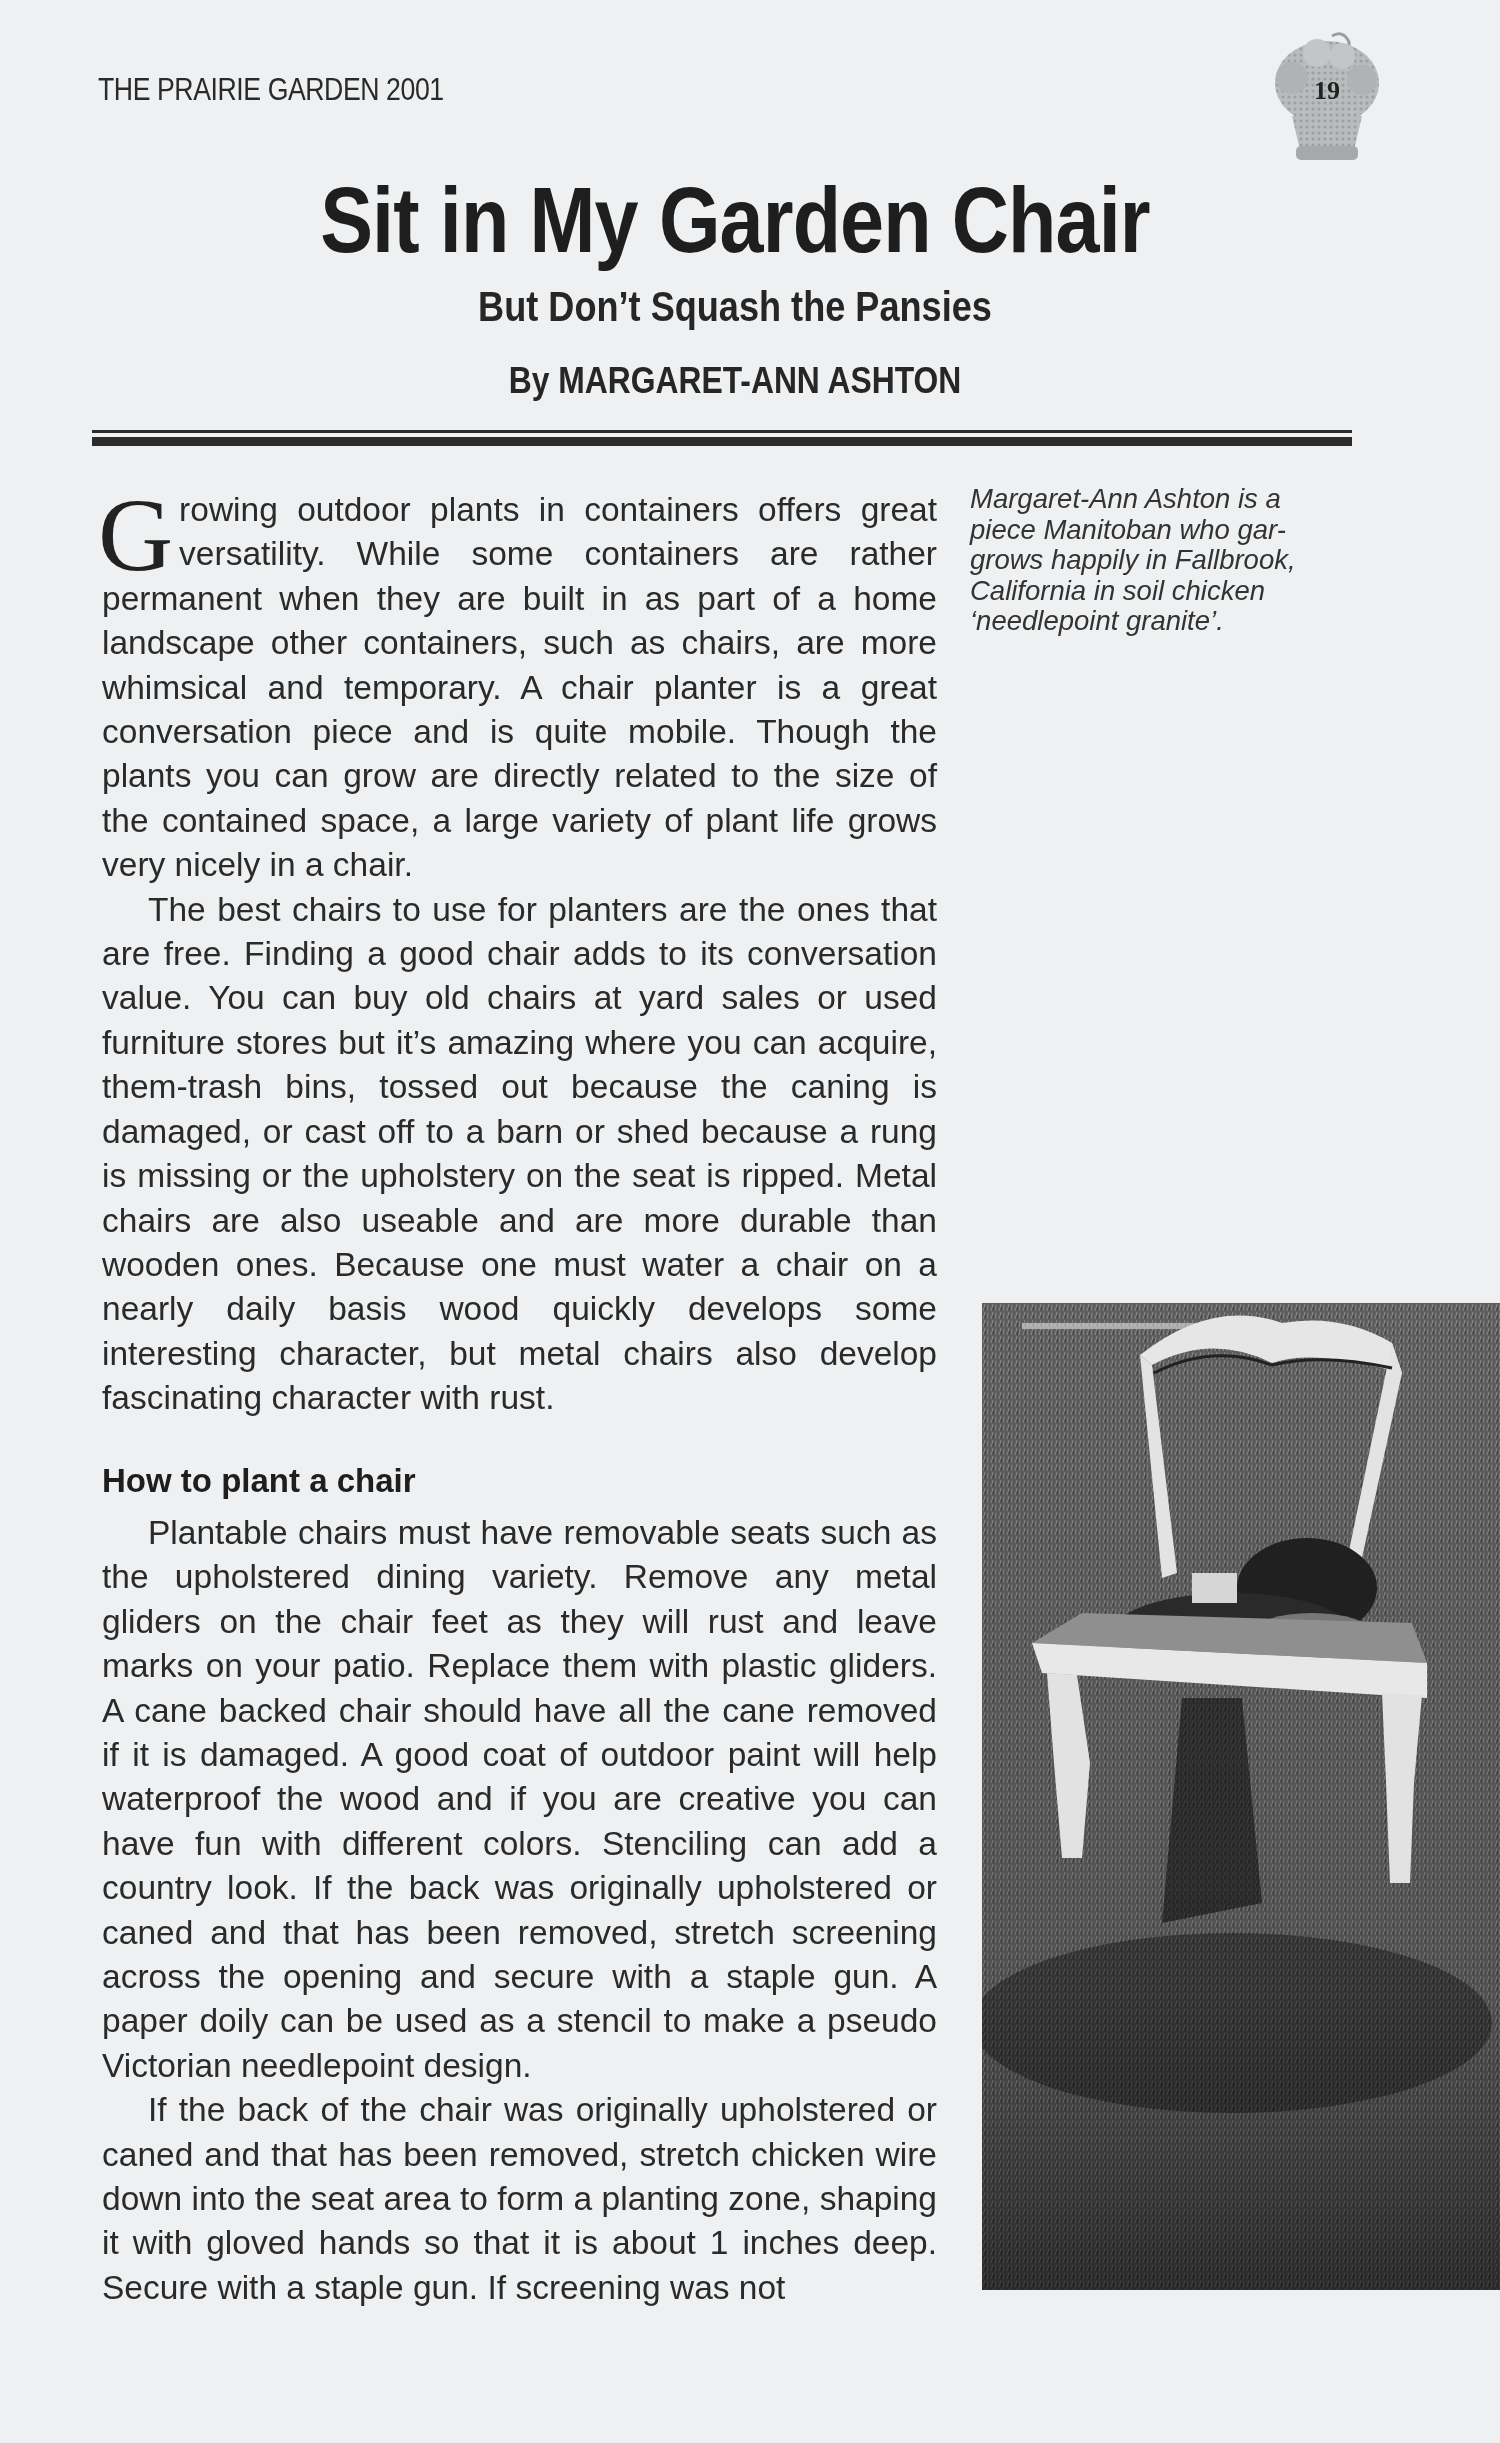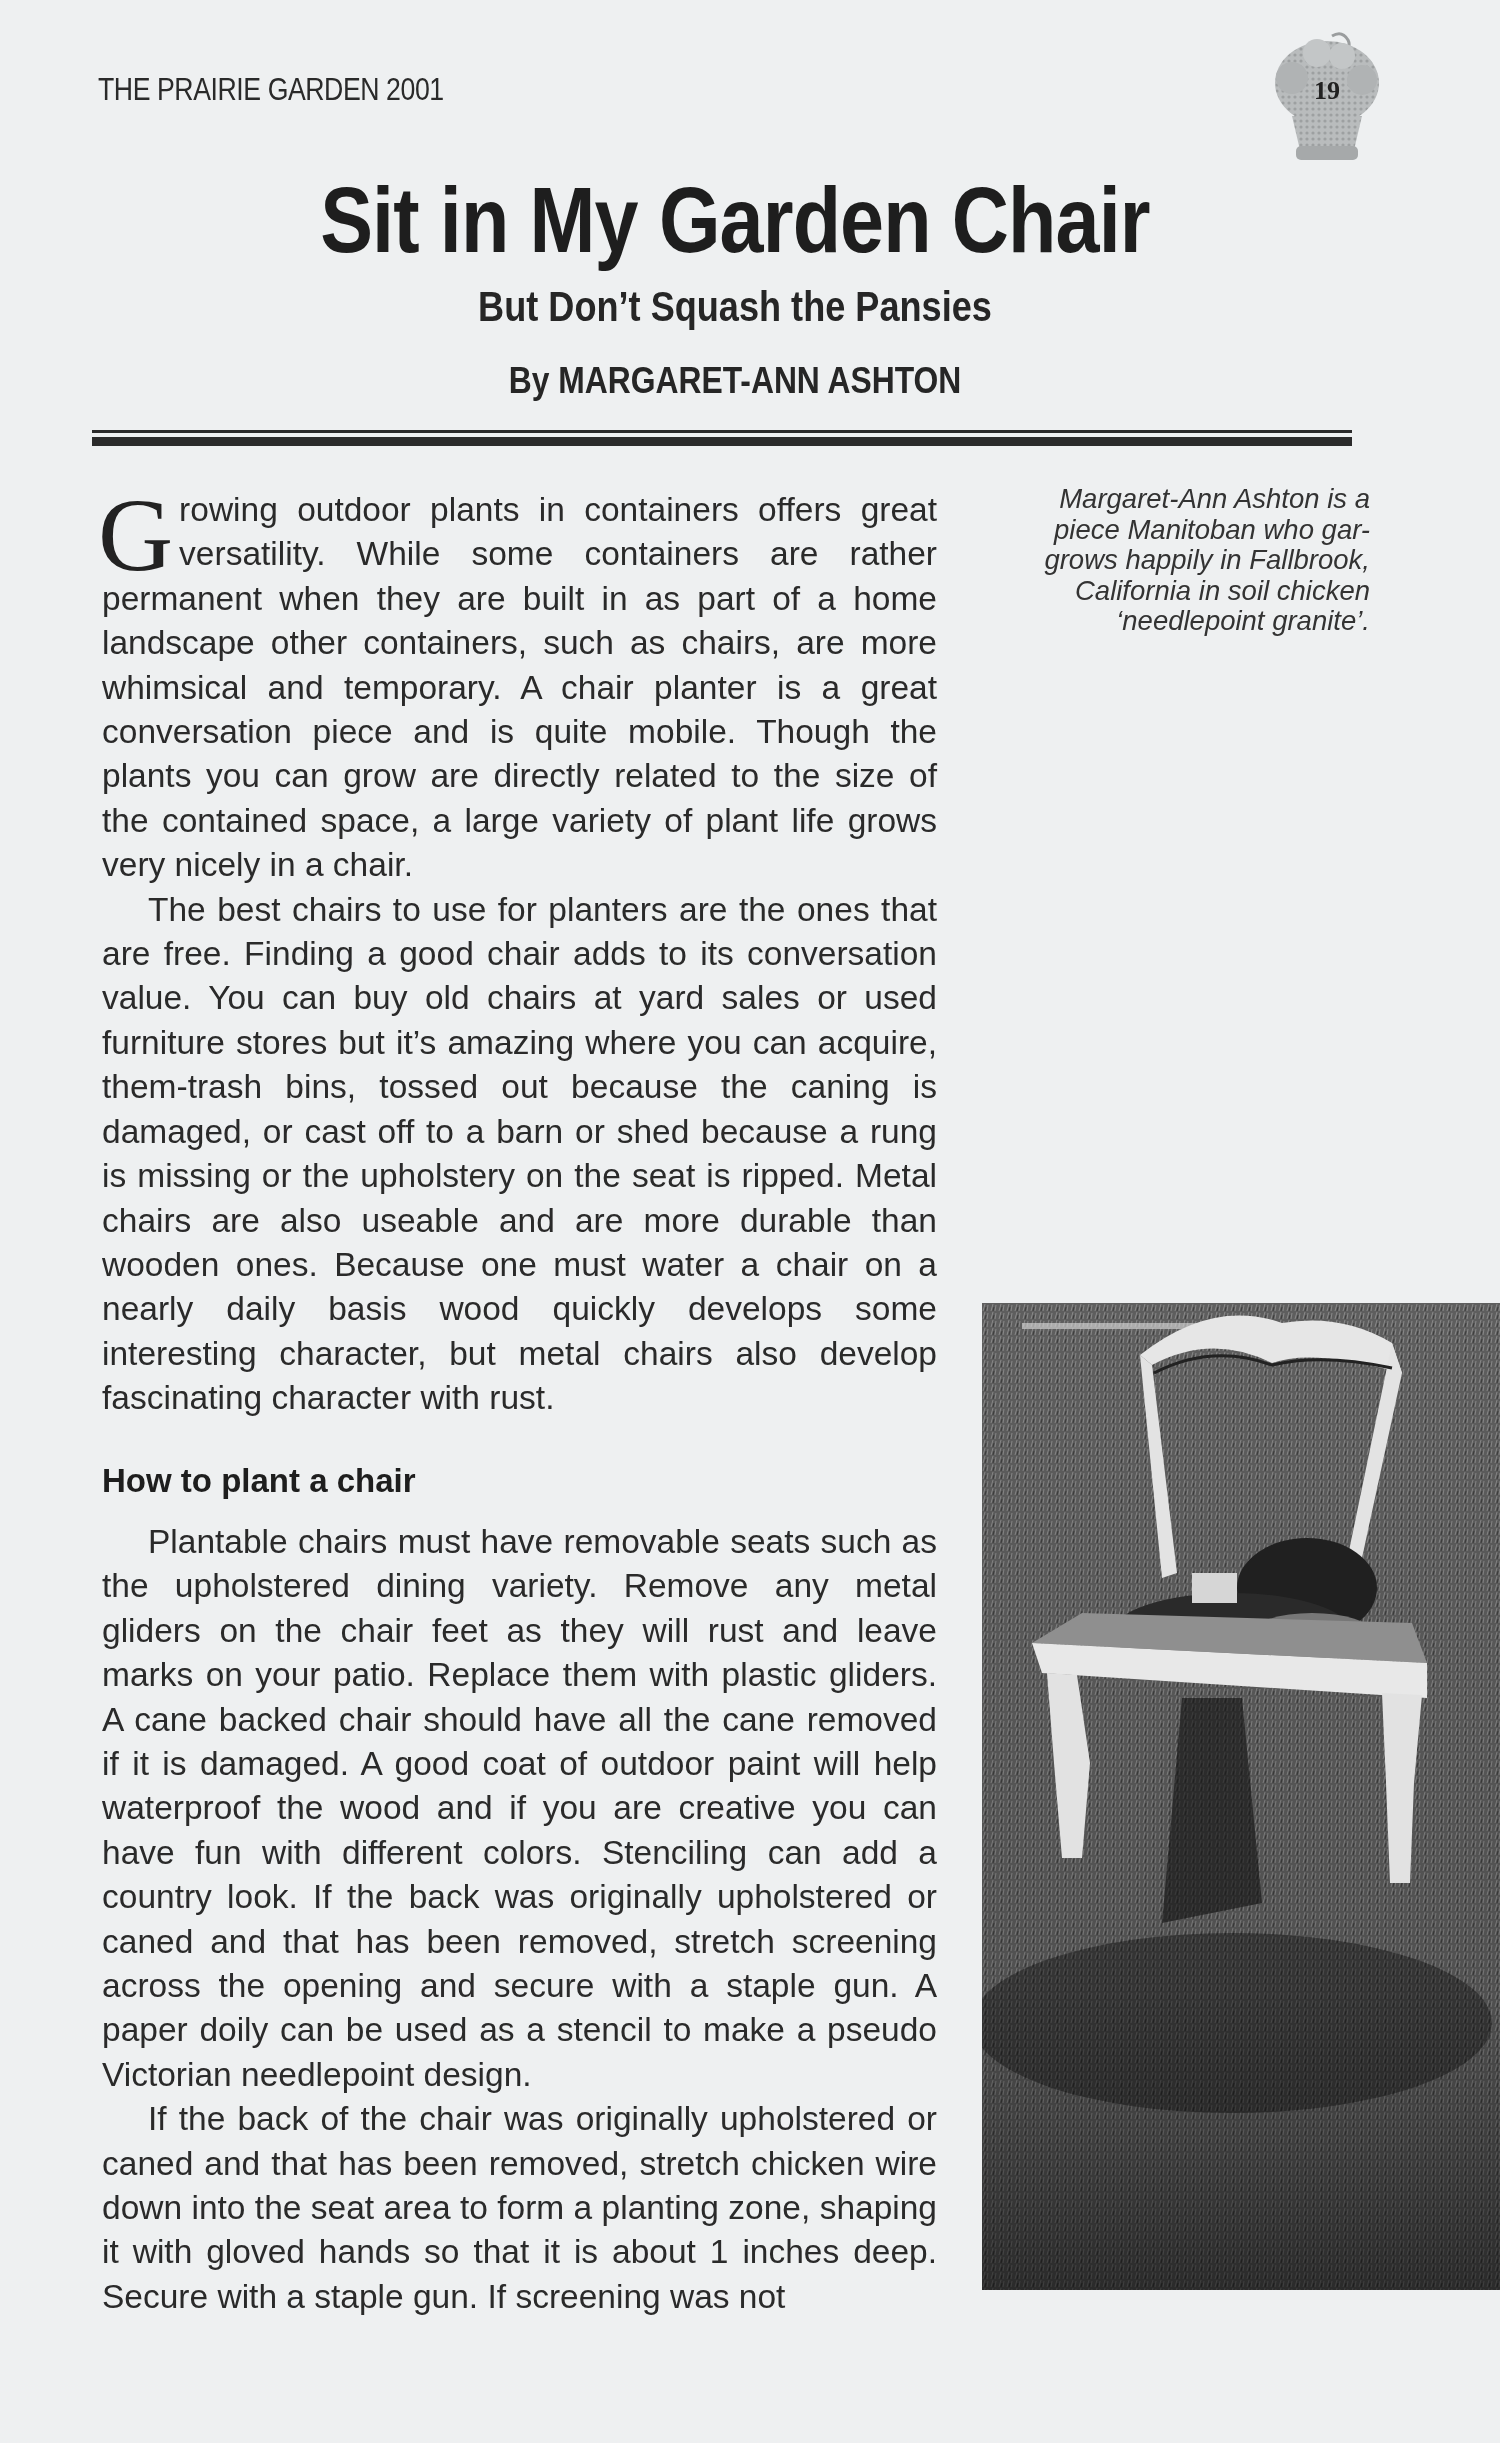--- a/index.html
+++ b/index.html
@@ -50,25 +50,25 @@
     font-size: 33.5px; line-height: 44.4px; color: #2a2a2a;
     text-align: justify;
   }
   .body-col p { margin: 0; text-indent: 46px; }
   .body-col p.first { text-indent: 0; }
   .dropcap {
     float: left; font-family: "Liberation Serif", "DejaVu Serif", serif;
     font-size: 104px; line-height: 82px; margin: 6px 6px 0 -4px; color: #222;
   }
   .body-col h2 {
-    margin: 38px 0 17px 0; font-size: 33px; font-weight: bold; line-height: 44.4px; color: #1e1e1e;
+    margin: 38px 0 8px 0; font-size: 33px; font-weight: bold; line-height: 44.4px; color: #1e1e1e;
   }
   .sidebar-note {
     position: absolute; left: 970px; top: 484px; width: 400px;
-    font-style: italic; font-size: 27.5px; line-height: 30.5px; color: #333; text-align: right;
+    font-style: italic; font-size: 27.5px; line-height: 30.5px; color: #333;
   }
   .sidebar-note span { display: block; white-space: nowrap; }
   .photo {
     position: absolute; left: 982px; top: 1303px; width: 518px; height: 987px;
     background: #3a3a3a; overflow: hidden;
   }
   .photo svg { width: 100%; height: 100%; display: block; }
 </style>
 </head>
 <body>

